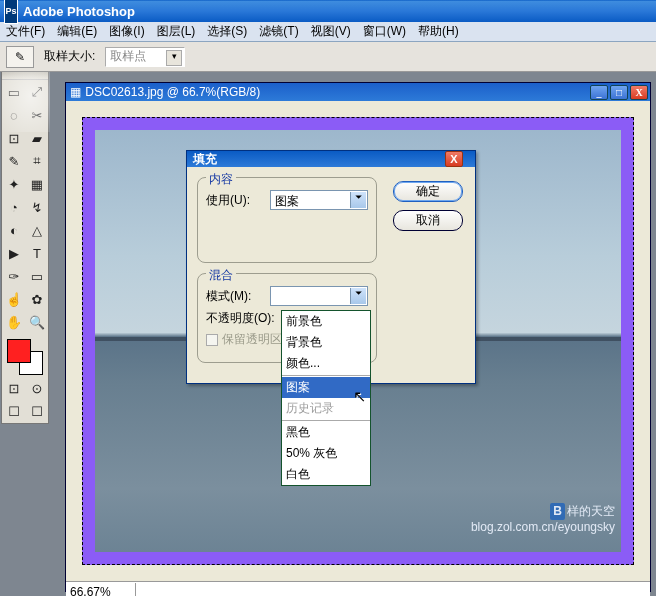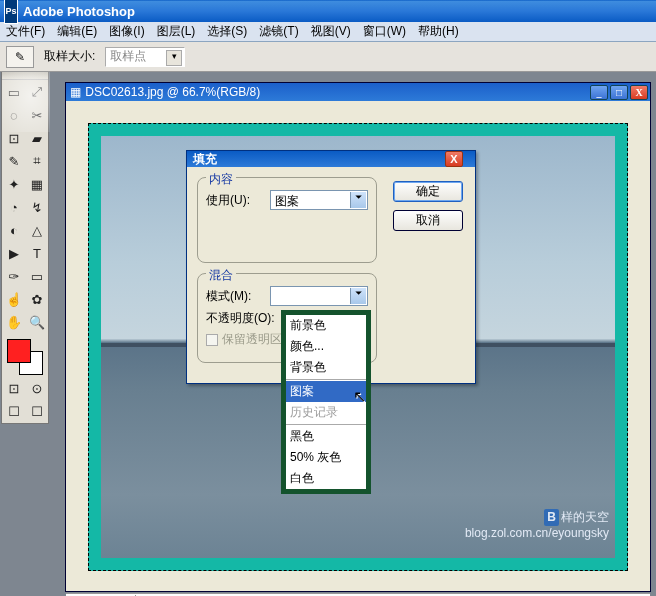--- a/index.html
+++ b/index.html
@@ -33,21 +33,21 @@
 .cs-bg { position: absolute; left: 17px; top: 15px; width: 24px; height: 24px; background: #fff; border: 1px solid #000; }
 .toolbox-foot { display: grid; grid-template-columns: 22px 22px; gap: 1px; padding: 1px; }
 
 
 .docwin { position: absolute; left: 65px; top: 10px; width: 586px; height: 510px; border: 1px solid #003; background: #ece9d8; }
 .docwin .doc-titlebar { height: 18px; background: linear-gradient(to bottom, #1b5fca, #2d7ad8); color: #fff; display: flex; align-items: center; justify-content: space-between; padding: 0 2px 0 4px; }
 .doc-titlebar .doc-title { display: flex; align-items: center; gap: 4px; }
 .doc-titlebar .winbtns { display: flex; gap: 2px; }
 .winbtn { width: 18px; height: 15px; background: linear-gradient(#6fa4ef,#3b72d4); border: 1px solid #145; font-family: Tahoma; font-size: 10px; font-weight: bold; color: #fff; display: flex; align-items: center; justify-content: center; border-radius: 2px; cursor: pointer; }
 .winbtn.close { background: linear-gradient(#f07a66,#d73c22); }
-.doc-canvas { position: relative; margin: 22px; height: 448px; background: #14b8a6; border: 1px dashed #000; overflow: hidden; }
+.doc-canvas { position: relative; margin: 16px; height: 448px; background: #8b5cf6; border: 1px dashed #000; overflow: hidden; }
 .photo { position: absolute; left: 12px; top: 12px; right: 12px; bottom: 12px; background: linear-gradient(to bottom, #9db7cc 0%, #b8cdda 30%, #c5d5de 48%, #5a7388 49%, #687f90 60%, #7b8f9e 85%, #6c8394 100%); }
 .photo::after { content: ""; position: absolute; left: 0; right: 0; top: 49%; height: 4px; background: #2d3947; opacity: .6; }
 .watermark { position: absolute; right: 6px; bottom: 18px; color: #eef4ff; font-size: 11px; opacity: .9; text-align: right; line-height: 1.2; }
 .watermark .wm-box { display: inline-block; background: #2a68b8; padding: 1px 3px; border-radius: 2px; margin-right: 2px; font-weight: bold; }
 .doc-status { height: 20px; border-top: 1px solid #999; display: flex; align-items: center; background: #ffffff; }
 .doc-status .zbox { width: 70px; border-right: 1px solid #999; padding: 2px 4px; }
 .doc-status .dinfo { padding: 2px 10px; }
 
 
 .filldialog { position: absolute; left: 186px; top: 78px; width: 290px; background: #ece9d8; border: 1px solid #003080; box-shadow: 2px 2px 3px rgba(0,0,0,.3); }
@@ -56,25 +56,25 @@
 .dlg-body { padding: 10px; position: relative; }
 .fieldset { border: 1px solid #9d9d8f; border-radius: 8px; padding: 8px 8px 10px 8px; margin-bottom: 10px; width: 180px; position: relative; }
 .fieldset .legend { position: absolute; top: -7px; left: 8px; background: #ece9d8; color: #1538a3; padding: 0 3px; }
 .row { display: flex; align-items: center; gap: 4px; margin: 4px 0; }
 .row label { text-align: left; width: 60px; }
 .dd { flex: 1; height: 20px; border: 1px solid #7a95b0; background: #fff; padding: 2px 16px 2px 4px; position: relative; }
 .dd::after { content: "⏷"; position: absolute; right: 1px; top: 1px; width: 15px; height: 16px; background: linear-gradient(#cfe3fb,#a8c8ea); border-left: 1px solid #7a95b0; text-align: center; font-size: 9px; }
 .chk { display: flex; align-items: center; gap: 4px; color: #9a9a8a; }
 .chk-box { width: 12px; height: 12px; border: 1px solid #aaa; background: #f5f5f0; }
 .dlg-buttons { position: absolute; right: 12px; top: 14px; display: flex; flex-direction: column; gap: 8px; }
-.btn { width: 70px; height: 21px; border: 1px solid #003; background: linear-gradient(#fefefe,#e8e6de); border-radius: 3px; cursor: pointer; display: flex; align-items: center; justify-content: center; }
+.btn { width: 70px; height: 21px; border: 1px solid #003; background: linear-gradient(#fefefe,#e8e6de); border-radius: 10px; cursor: pointer; display: flex; align-items: center; justify-content: center; }
 .btn.default { border: 1px solid #2060c0; box-shadow: 0 0 0 1px #6ea7ef inset; }
 
 
-.ddlist { position: absolute; left: 281px; top: 238px; width: 90px; background: #fff; border: 5px solid #14532d; z-index: 50; }
+.ddlist { position: absolute; left: 281px; top: 238px; width: 90px; background: #fff; border: 1px solid #14532d; z-index: 50; }
 .ddlist .opt { padding: 2px 4px; cursor: pointer; }
 .ddlist .opt.disabled { color: #9c9c9c; }
 .ddlist .opt.selected { background: #316ac5; color: #fff; }
 .ddlist hr { border: none; border-top: 1px solid #aaa; margin: 1px 0; }
 
 .cursor-arrow { position: absolute; left: 353px; top: 315px; font-size: 16px; color: #000; z-index: 60; pointer-events: none; text-shadow: 1px 1px 0 #fff; }
 
 .feather-bg { position: absolute; left: 0; top: 0; width: 48px; height: 60px; background: radial-gradient(ellipse at 60% 40%, rgba(255,255,255,.6), transparent); pointer-events: none; }
 </style>
 </head>
@@ -201,22 +201,22 @@
         <div class="row chk">
           <div class="chk-box"></div>
           <span>保留透明区</span>
         </div>
       </div>
     </div>
   </div>
 
   <div class="ddlist">
     <div class="opt">前景色</div>
+    <div class="opt">背景色</div>
     <div class="opt">颜色...</div>
-    <div class="opt">背景色</div>
     <hr>
     <div class="opt selected">图案</div>
     <div class="opt disabled">历史记录</div>
     <hr>
     <div class="opt">黑色</div>
     <div class="opt">50% 灰色</div>
     <div class="opt">白色</div>
   </div>
 
   <div class="cursor-arrow">↖</div>

